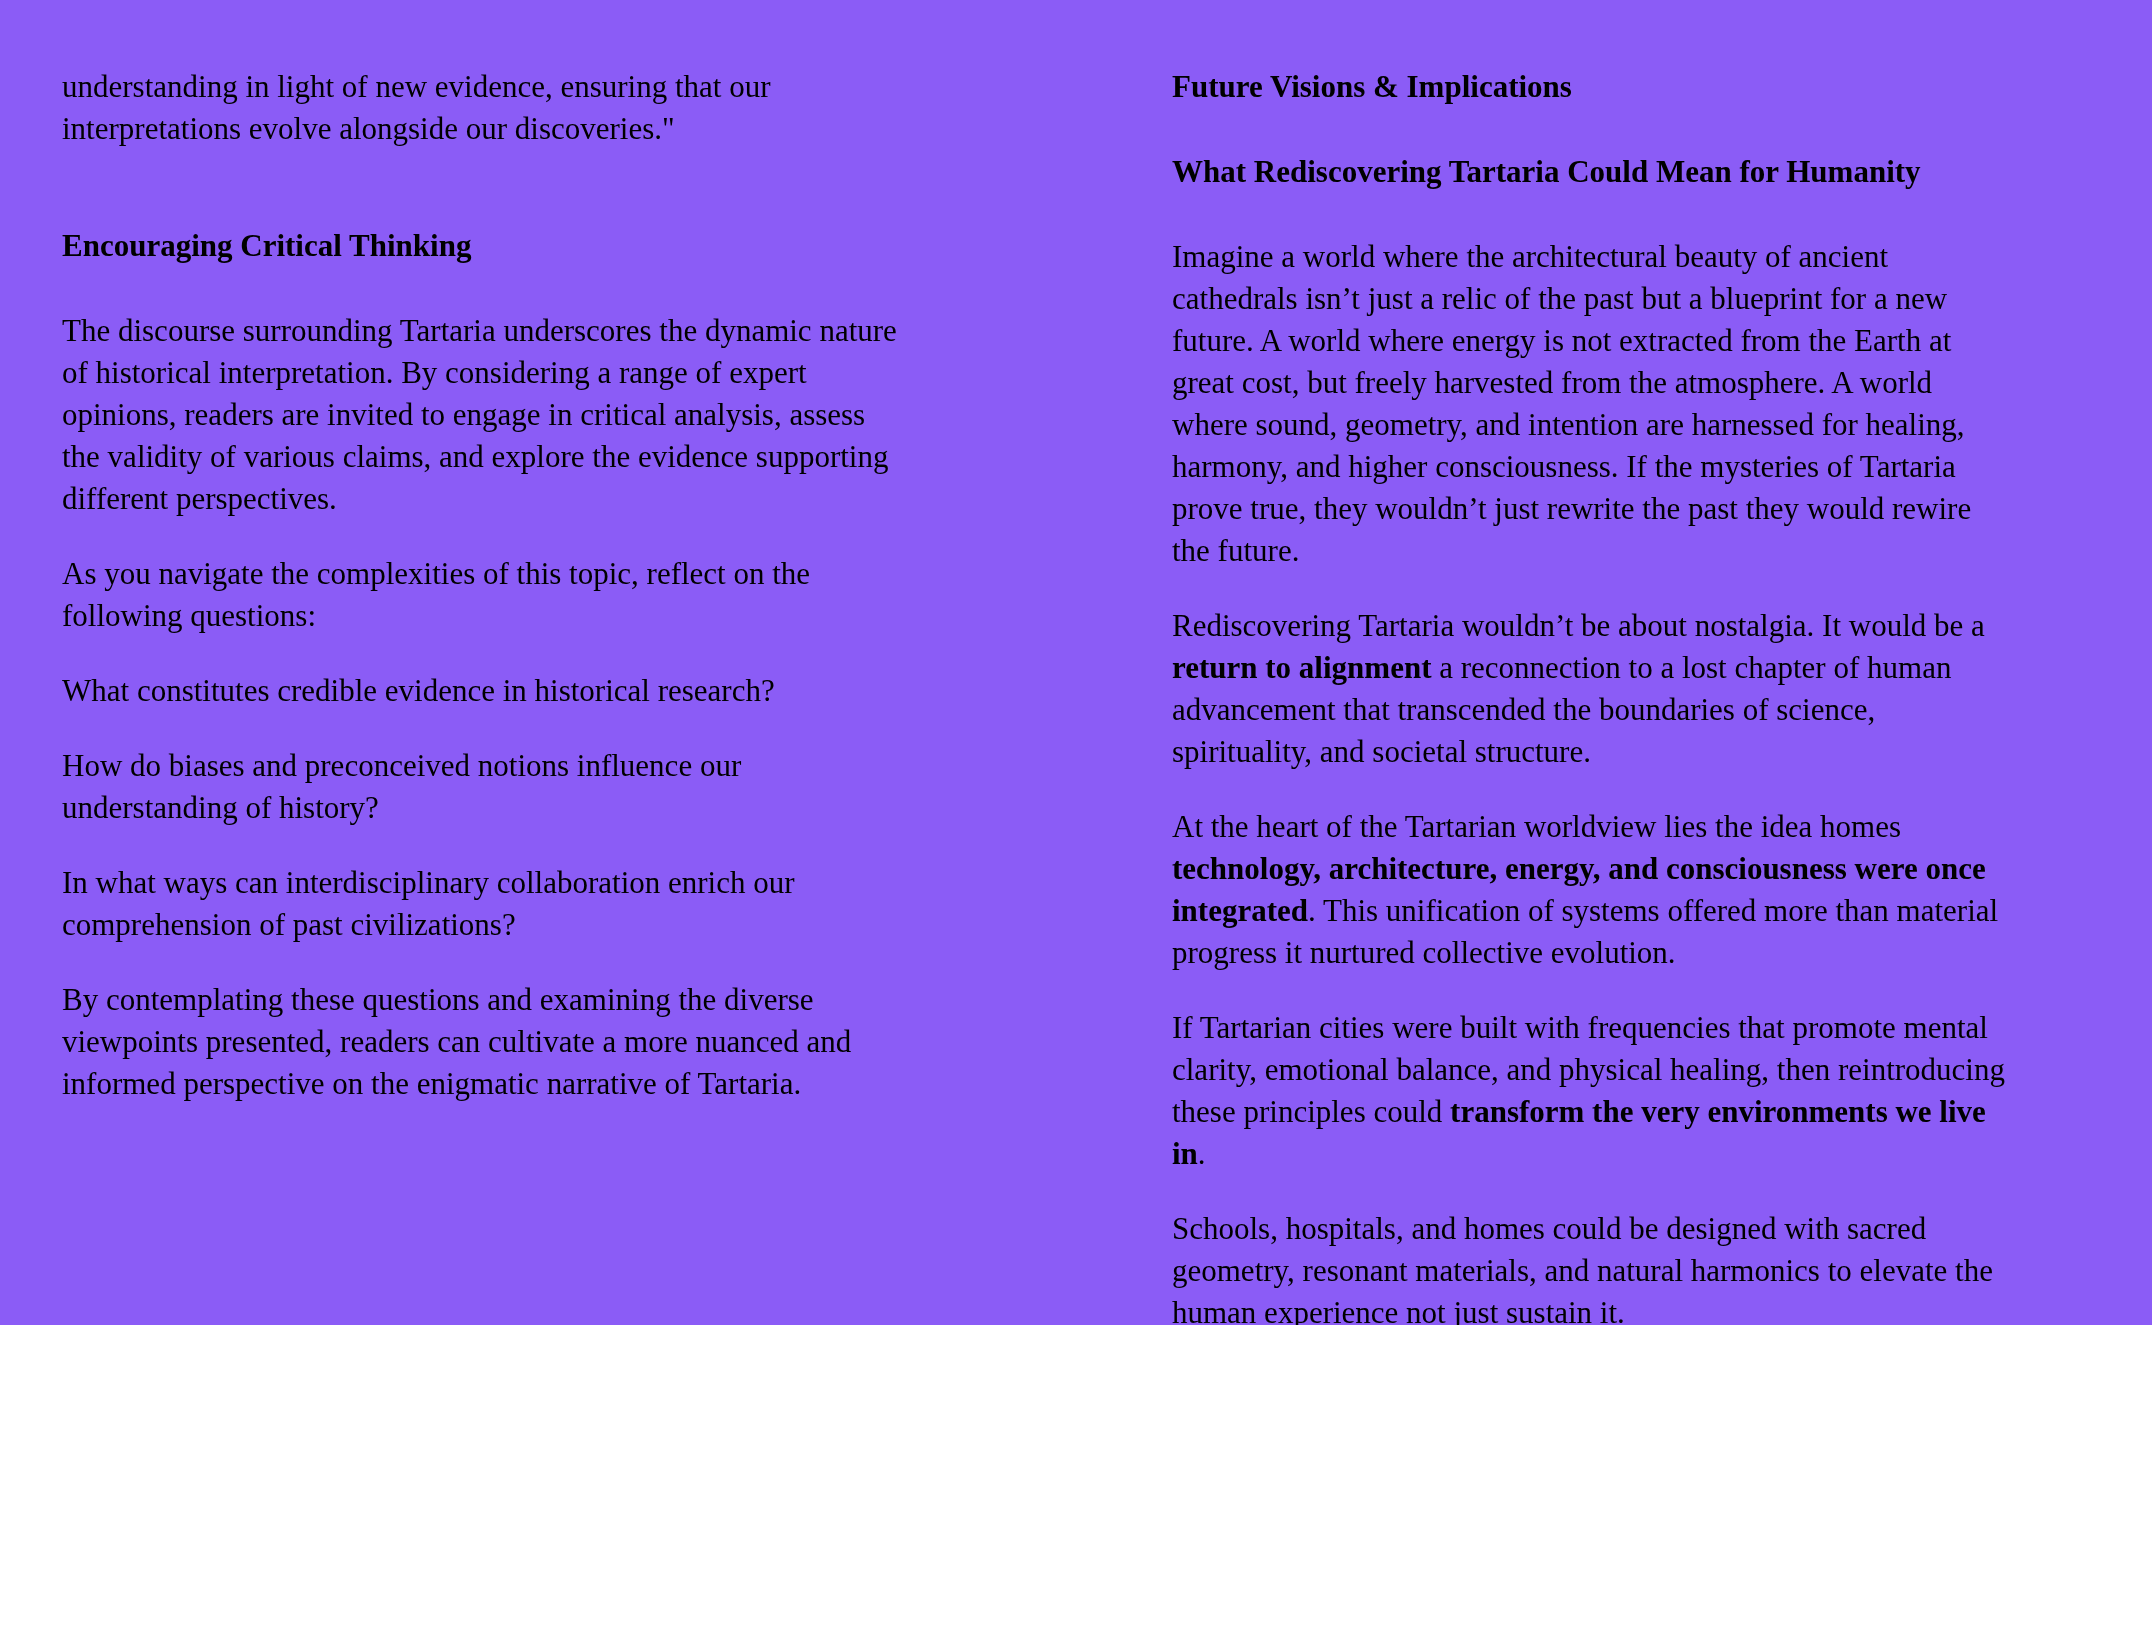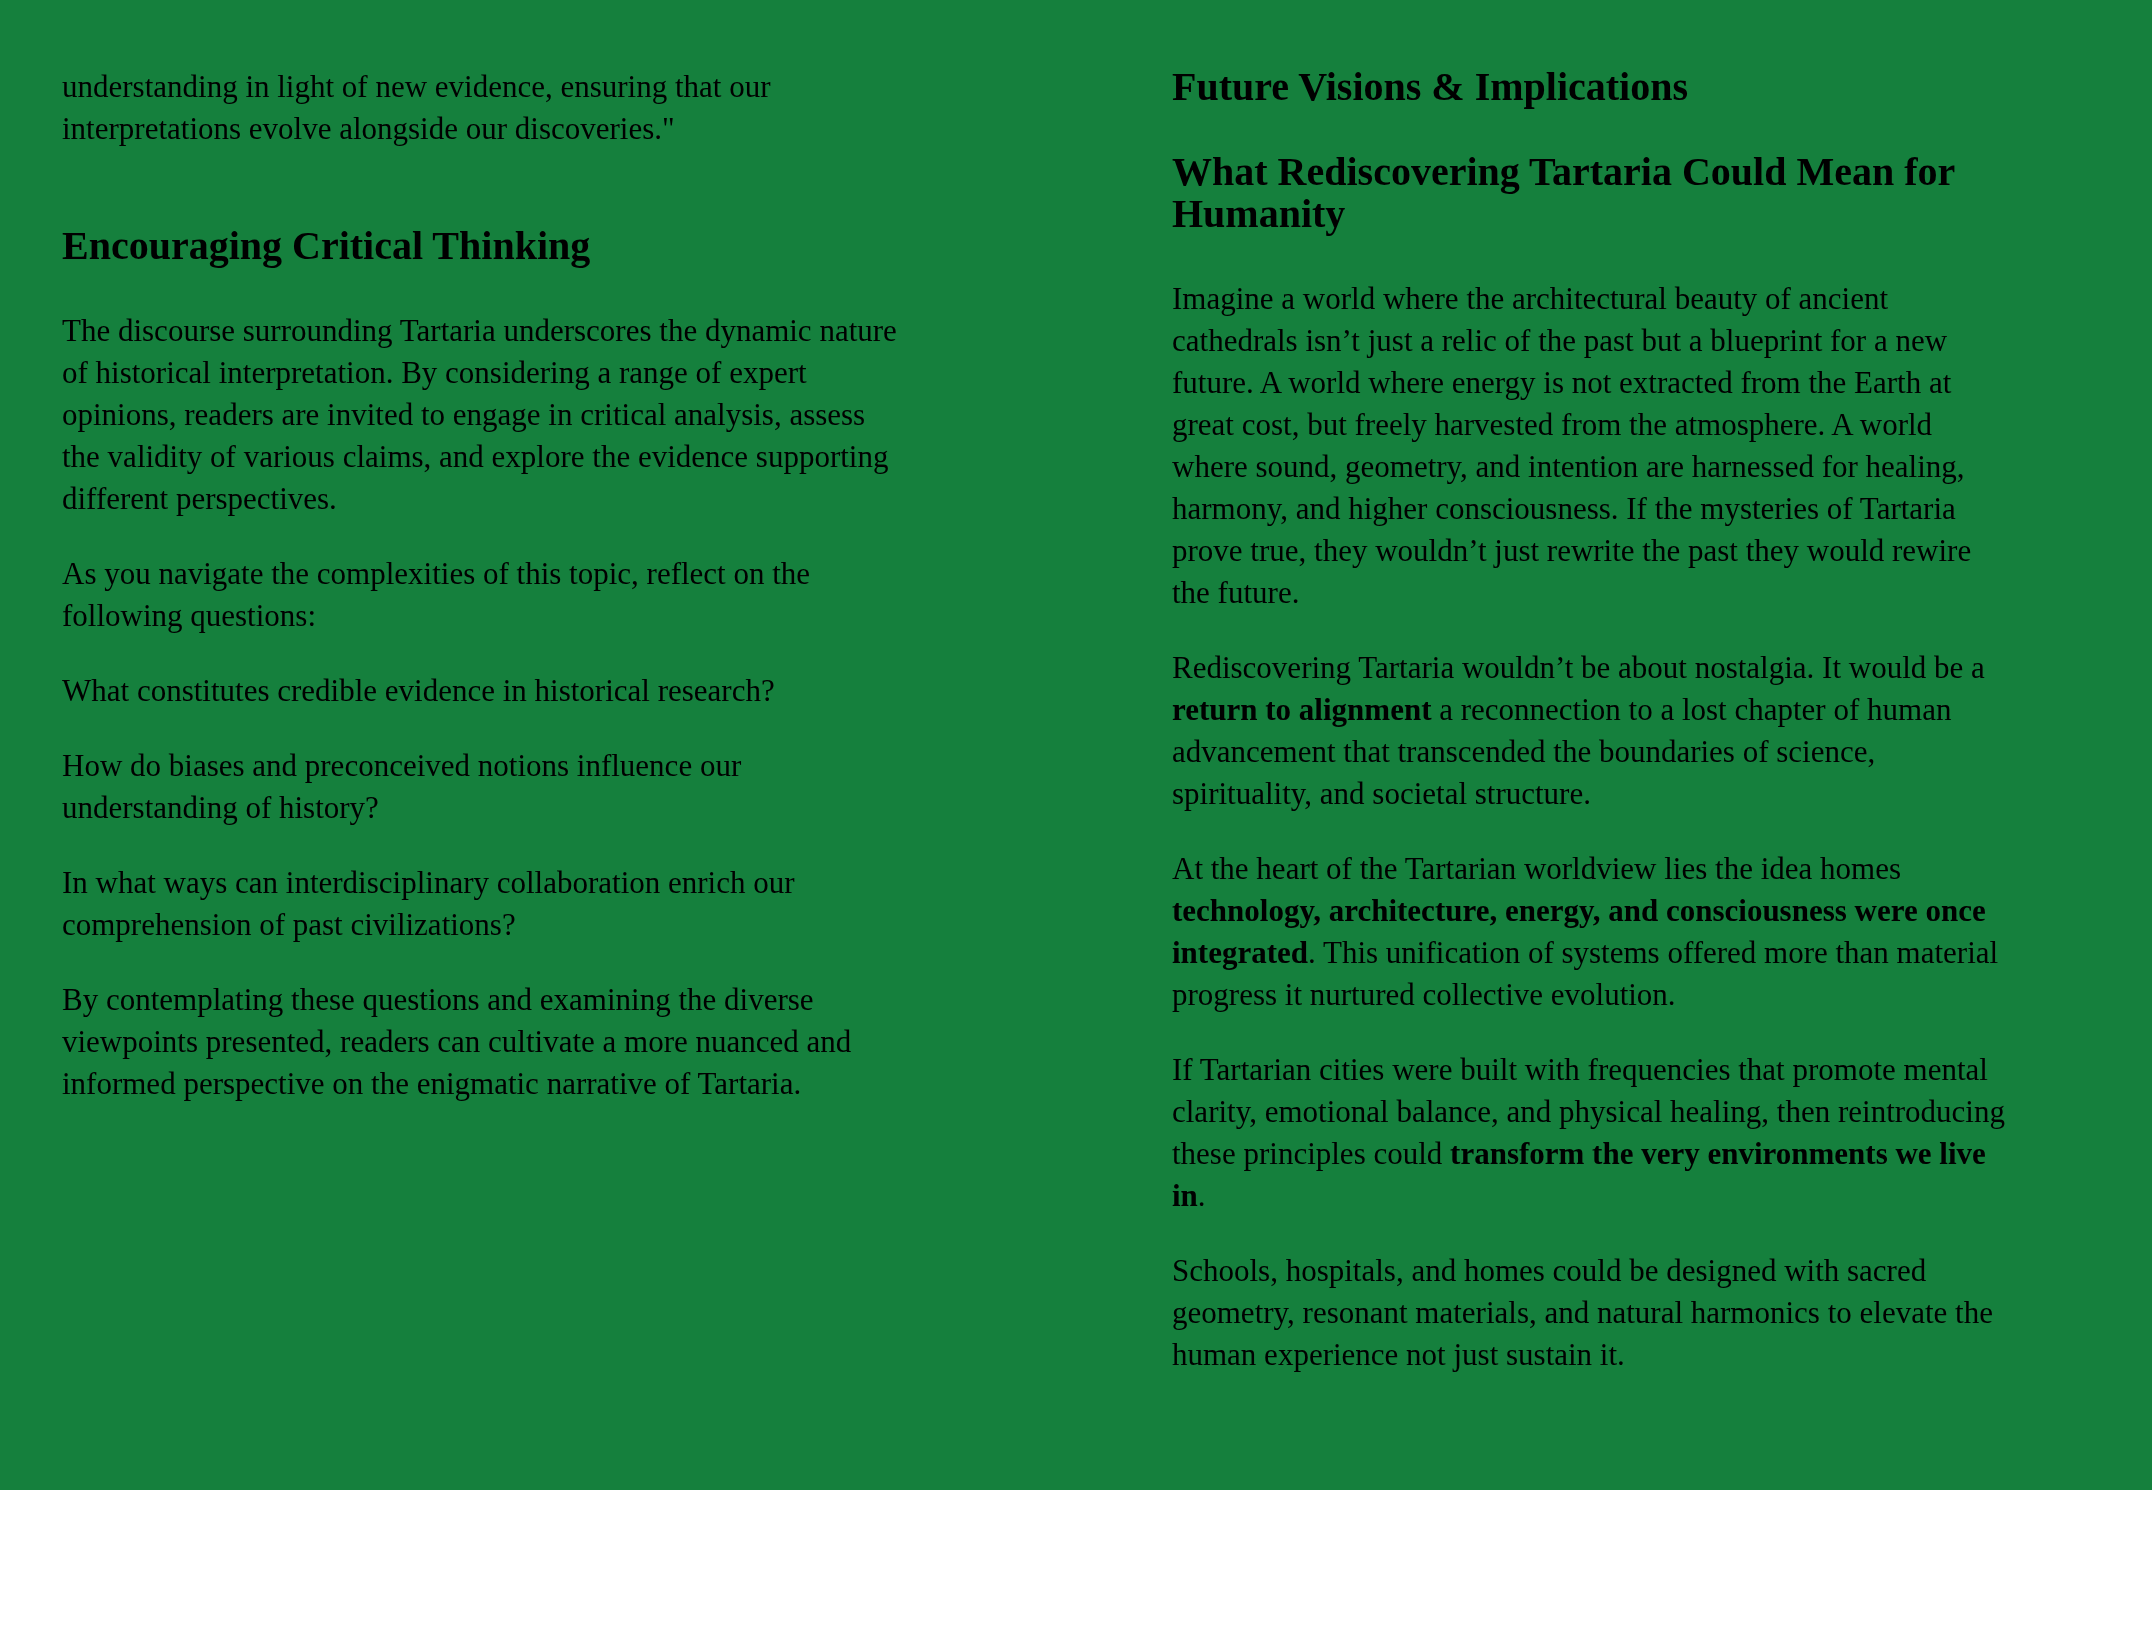--- a/index.html
+++ b/index.html
@@ -9,38 +9,38 @@
   }
   body {
     width: 2152px;
     height: 1638px;
     font-family: "Liberation Serif", "DejaVu Serif", serif;
     color: #000000;
   }
   .page {
     position: relative;
     width: 2152px;
-    height: 1490px;
-    background: #15803d;
+    height: 1325px;
+    background: #8b5cf6;
     overflow: hidden;
   }
   .col {
     position: absolute;
     top: 66px;
     font-size: 31px;
     line-height: 42px;
   }
   .col-left  { left: 62px;   width: 1000px; }
   .col-right { left: 1172px; width: 960px; }
   .col p {
     margin: 0 0 33px 0;
     white-space: pre-line;
   }
   .col h2 {
-    font-size: 40px;
+    font-size: 31px;
     line-height: 42px;
     font-weight: 700;
     margin: 75px 0 43px 0;
     white-space: pre-line;
   }
   .col h2 + h2 { margin-top: 0; }
   .col > :first-child { margin-top: 0; }
   .col b { font-weight: 700; margin-top: 36px; }
 </style>
 </head>

